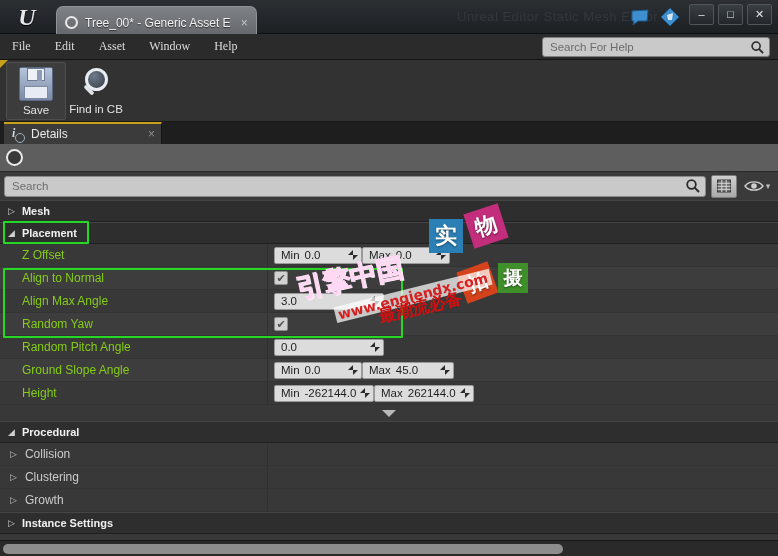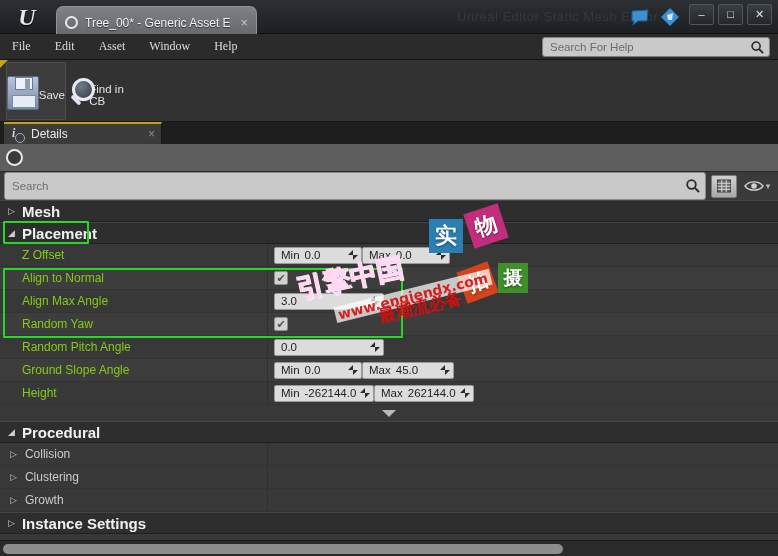--- a/index.html
+++ b/index.html
@@ -91,21 +91,21 @@
     background: #323232; border-bottom: 1px solid #181818;
   }
   .tb-corner {
     position: absolute; left: 0; top: 0;
     width: 0; height: 0;
     border-left: 8px solid #c8a11a; border-bottom: 8px solid transparent;
   }
   .tb-group { position: absolute; left: 6px; top: 2px; display: flex; }
   .tb-btn {
     width: 60px; height: 58px;
-    display: flex; flex-direction: row; align-items: center; justify-content: flex-start;
+    display: flex; flex-direction: column; align-items: center; justify-content: flex-start;
     padding-top: 4px;
   }
   .tb-btn.sel { background: #3c3c3c; border: 1px solid #4e4e4e; border-radius: 2px; }
   .tb-btn .cap { color: #e2e2e2; font-size: 11.5px; margin-top: 3px; }
 
   
   .floppy { width: 34px; height: 34px; position: relative; }
   .floppy .body {
     position: absolute; inset: 0;
     background: linear-gradient(#b7c4dc, #7b8aa6);
@@ -170,21 +170,21 @@
     border-radius: 50%; border: 2.5px solid #eaeaea; background: #3a3a3a;
   }
 
   
   .search-row {
     position: absolute; left: 0; top: 172px; width: 778px; height: 28px;
     background: #3a3a3a;
     display: flex; align-items: center; padding: 0 4px;
   }
   .search-box {
-    height: 28px; flex: 1;
+    height: 21px; flex: 1;
     background: #c9c9c9; border: 1px solid #8a8a8a; border-radius: 3px;
     display: flex; align-items: center; padding: 0 4px 0 7px;
   }
   .search-box .ph { color: #6e6e6e; font-size: 11.5px; flex: 1; }
   .grid-btn {
     width: 26px; height: 23px; margin-left: 5px;
     background: linear-gradient(#cfcfcf, #a9a9a9);
     border: 1px solid #7b7b7b; border-radius: 2px;
     display: flex; align-items: center; justify-content: center;
   }
@@ -197,21 +197,21 @@
   .tree {
     position: absolute; left: 0; top: 200px; width: 778px; height: 340px;
     background: #383838; overflow: hidden;
   }
   .cat-row {
     height: 22px; background: #2e2e2e;
     border-bottom: 1px solid #1f1f1f; border-top: 1px solid #454545;
     display: flex; align-items: center; padding-left: 8px;
   }
   .cat-row .tri { margin-right: 7px; font-size: 9px; color: #cfcfcf; }
-  .cat-row .name { color: #f0f0f0; font-size: 15px; font-weight: bold; }
+  .cat-row .name { color: #f0f0f0; font-size: 11px; font-weight: bold; }
 
   .prop-row {
     height: 23px; display: flex; align-items: center;
     border-bottom: 1px solid #333;
   }
   .prop-row.alt { background: #3d3d3d; }
   .prop-name {
     width: 268px; padding-left: 22px; color: #84cc16; font-size: 12px;
     border-right: 1px solid #303030; height: 100%;
     display: flex; align-items: center;

